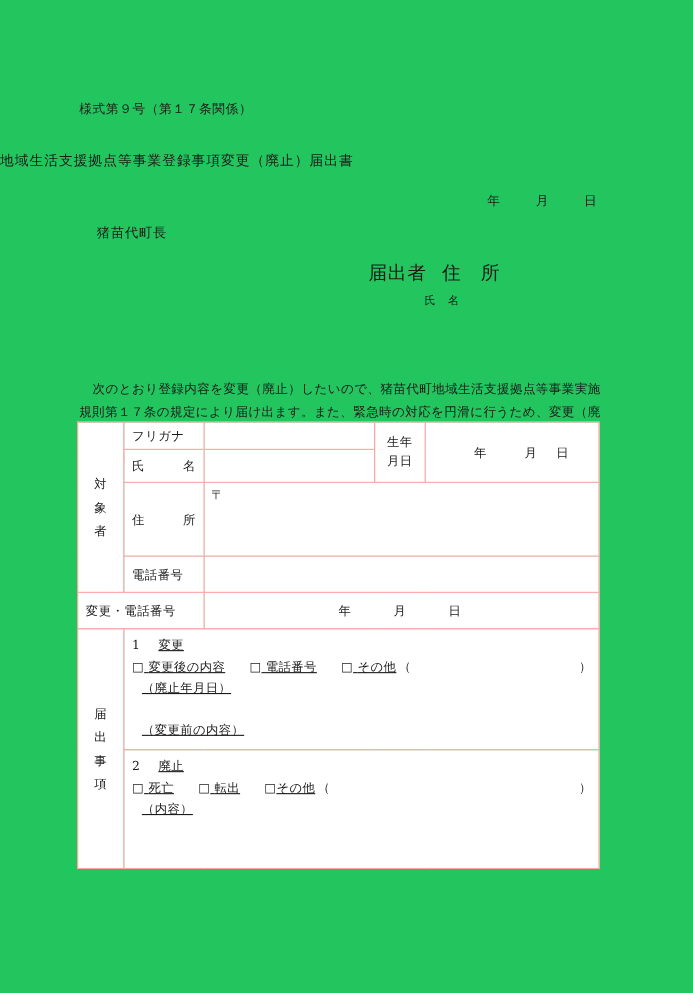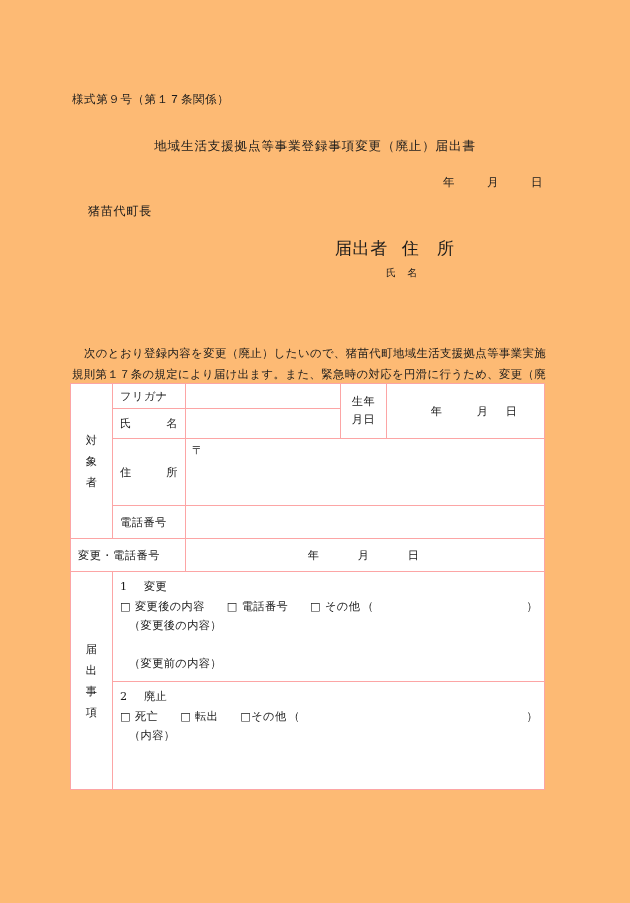--- a/index.html
+++ b/index.html
@@ -8,40 +8,39 @@
     background: #ffffff;
   }
   body {
     font-family: "DejaVu Serif", "Liberation Serif", serif;
     color: #1a1a1a;
   }
   #page {
     position: relative;
     width: 630px;
     height: 903px;
-    background: #fdba74;
+    background: #22c55e;
     overflow: hidden;
     box-sizing: border-box;
   }
 
   
   .form-number {
     position: absolute;
     left: 72px;
     top: 92px;
     font-size: 11.5px;
     letter-spacing: 0.6px;
     white-space: nowrap;
   }
   .doc-title {
     position: absolute;
     left: 0;
     top: 138px;
     width: 630px;
-    text-align: center;
     font-size: 12.5px;
     letter-spacing: 0.9px;
     white-space: nowrap;
   }
   .date-line {
     position: absolute;
     left: 0;
     top: 175px;
     width: 630px;
     font-size: 11.5px;
@@ -178,20 +177,21 @@
     margin-left: 34%;
   }
   .change-date-inner .g { display: inline-block; width: 50px; }
 
   
   .notify-cell {
     vertical-align: top !important;
     padding: 5px 0 6px 7px !important;
     line-height: 19.5px;
     letter-spacing: 0.4px;
+    text-decoration: underline;
   }
   .notify-head { white-space: nowrap; }
   .notify-head .num { display: inline-block; width: 24px; }
   .chk-row { white-space: nowrap; }
   .cbox {
     display: inline-block;
     font-size: 11.2px;
   }
   .gap-a { display: inline-block; width: 22px; }
   .gap-b { display: inline-block; width: 22px; }
@@ -303,21 +303,21 @@
           <span>事</span>
           <span>項</span>
         </td>
         <td class="notify-cell" colspan="4" style="height:98px;">
           <div class="notify-head">
             <span class="num">1</span><span>変更</span>
           </div>
           <div class="chk-row">
             <span class="cbox">□</span>&nbsp;<span>変更後の内容</span><span class="gap-a"></span><span class="cbox">□</span>&nbsp;<span>電話番号</span><span class="gap-b"></span><span class="cbox">□</span>&nbsp;<span>その他</span><span class="paren-open">（</span><span class="paren-close">）</span>
           </div>
-          <div class="sub-note">（変更後の内容）</div>
+          <div class="sub-note">（廃止年月日）</div>
           <div class="blank-line"></div>
           <div class="sub-note">（変更前の内容）</div>
         </td>
       </tr>
 
       <tr>
         <td class="notify-cell" colspan="4" style="height:96px;">
           <div class="notify-head">
             <span class="num">2</span><span>廃止</span>
           </div>

